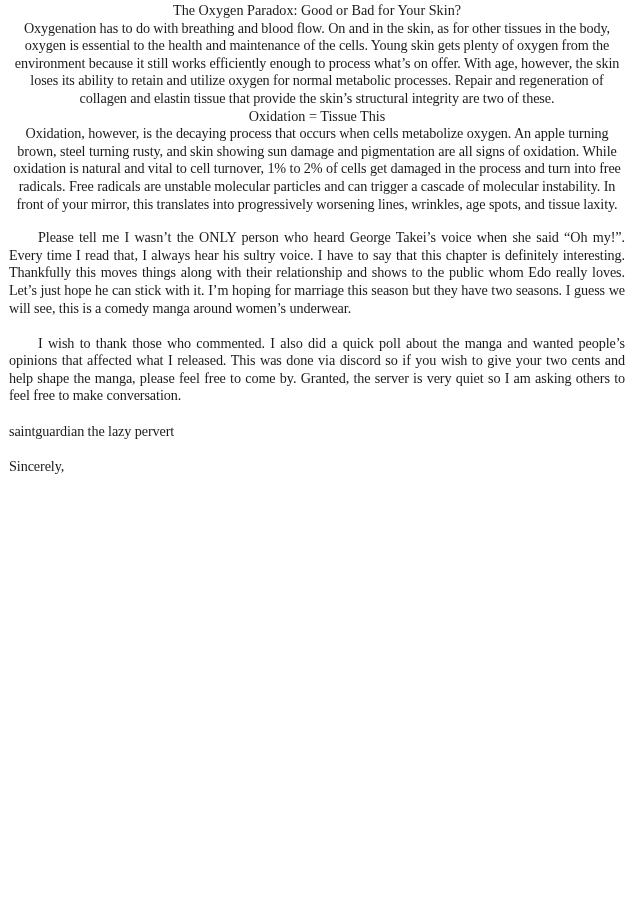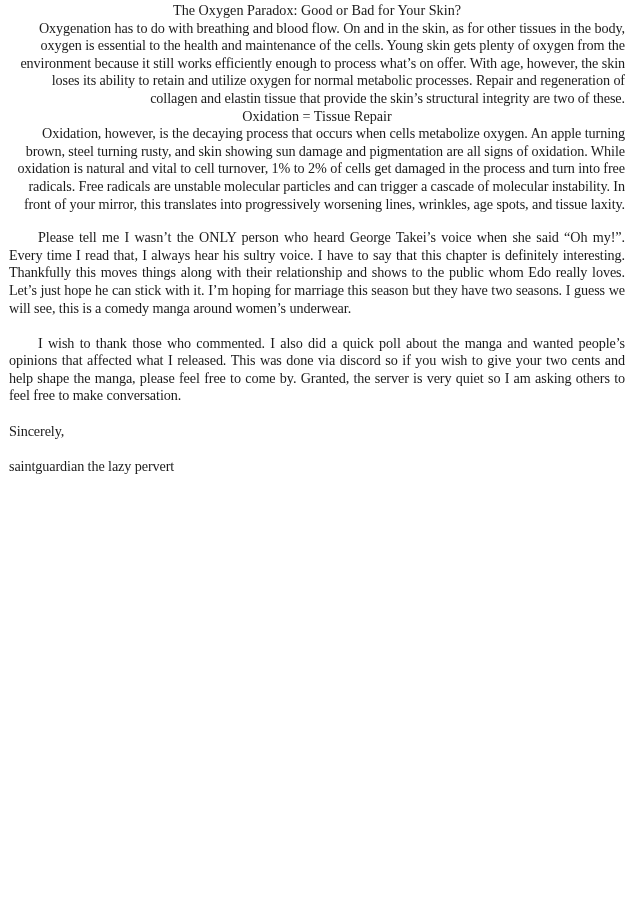--- a/index.html
+++ b/index.html
@@ -25,21 +25,21 @@
       padding: 0 9px;
       box-sizing: border-box;
     }
     .article {
       text-align: center;
       margin-top: 2px;
     }
     .article .line { display: block; }
     .article p {
       margin: 0;
-      text-align: right;
+      text-align: center;
       letter-spacing: -0.1px;
     }
     .letter {
       margin-top: 16px;
     }
     .letter p {
       margin: 0 0 17.6px 0;
       text-align: justify;
       letter-spacing: -0.1px;
     }
@@ -49,24 +49,24 @@
 </head>
 <body>
 
 <div class="page">
 
   <section class="article">
     <span class="line">The Oxygen Paradox: Good or Bad for Your Skin?</span>
 
     <p>Oxygenation has to do with breathing and blood flow.  On and in the skin, as for other tissues in the body, oxygen is essential to the health and maintenance of the cells.  Young skin gets plenty of oxygen from the environment because it still works efficiently enough to process what’s on offer.  With age, however, the skin loses its ability to retain and utilize oxygen for normal metabolic processes.  Repair and regeneration of collagen and elastin tissue that provide the skin’s structural integrity are two of these.</p>
 
-    <span class="line">Oxidation = Tissue Repair</span>
+    <span class="line">Oxidation = Tissue This</span>
     <p>Oxidation, however, is the decaying process that occurs when cells metabolize oxygen.  An apple turning brown, steel turning rusty, and skin showing sun damage and pigmentation are all signs of oxidation.  While oxidation is natural and vital to cell turnover, 1% to 2% of cells get damaged in the process and turn into free radicals.  Free radicals are unstable molecular particles and can trigger a cascade of molecular instability.  In front of your mirror, this translates into progressively worsening lines, wrinkles, age spots, and tissue laxity.</p>
   </section>
 
   <section class="letter">
     <p class="indent last">Please tell me I wasn’t the ONLY person who heard George Takei’s voice when she said “Oh my!”.  Every time I read that, I always hear his sultry voice.  I have to say that this chapter is definitely interesting.  Thankfully this moves things along with their relationship and shows to the public whom Edo really loves.  Let’s just hope he can stick with it.  I’m hoping for marriage this season but they have two seasons.  I guess we will see, this is a comedy manga around women’s underwear.</p>
     <p class="indent last">I wish to thank those who commented.  I also did a quick poll about the manga and wanted people’s opinions that affected what I released.  This was done via discord so if you wish to give your two cents and help shape the manga, please feel free to come by.  Granted, the server is very quiet so I am asking others to feel free to make conversation.</p>
+    <p class="last">saintguardian the lazy pervert</p>
     <p class="last">Sincerely,</p>
-    <p class="last">saintguardian the lazy pervert</p>
   </section>
 
 </div>
 
 </body></html>

